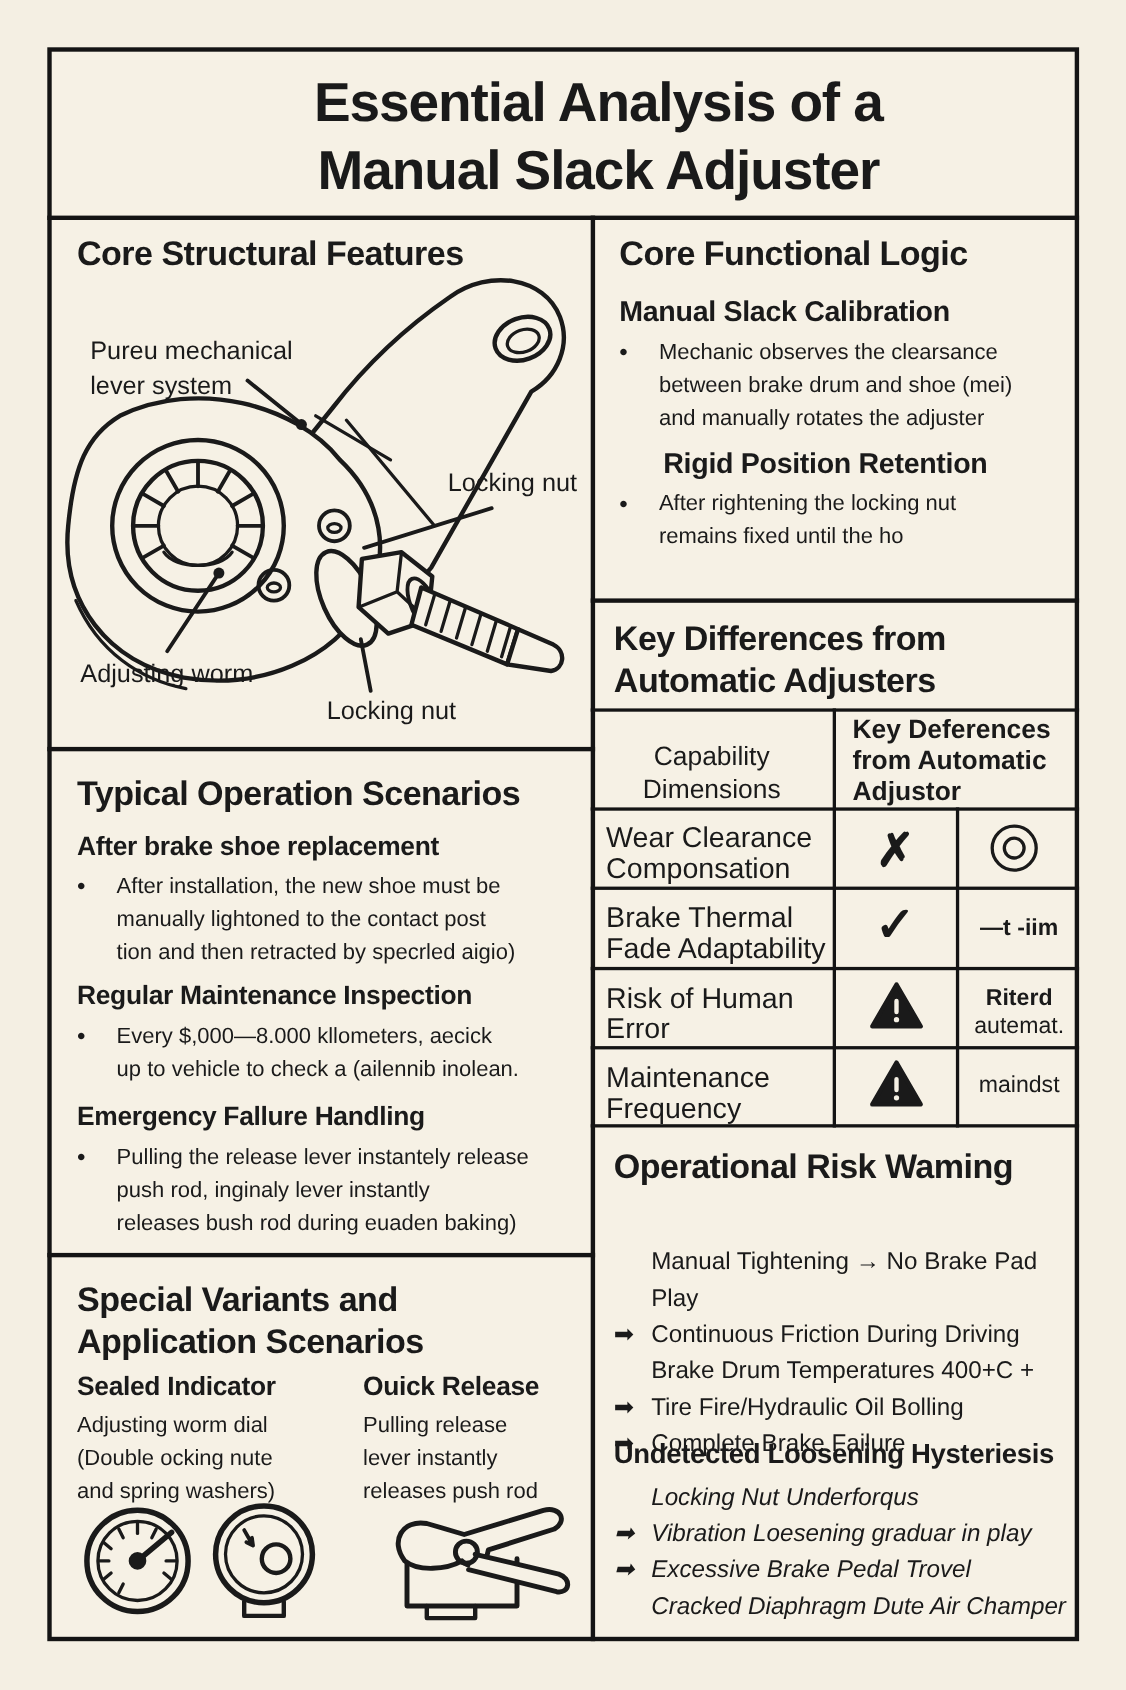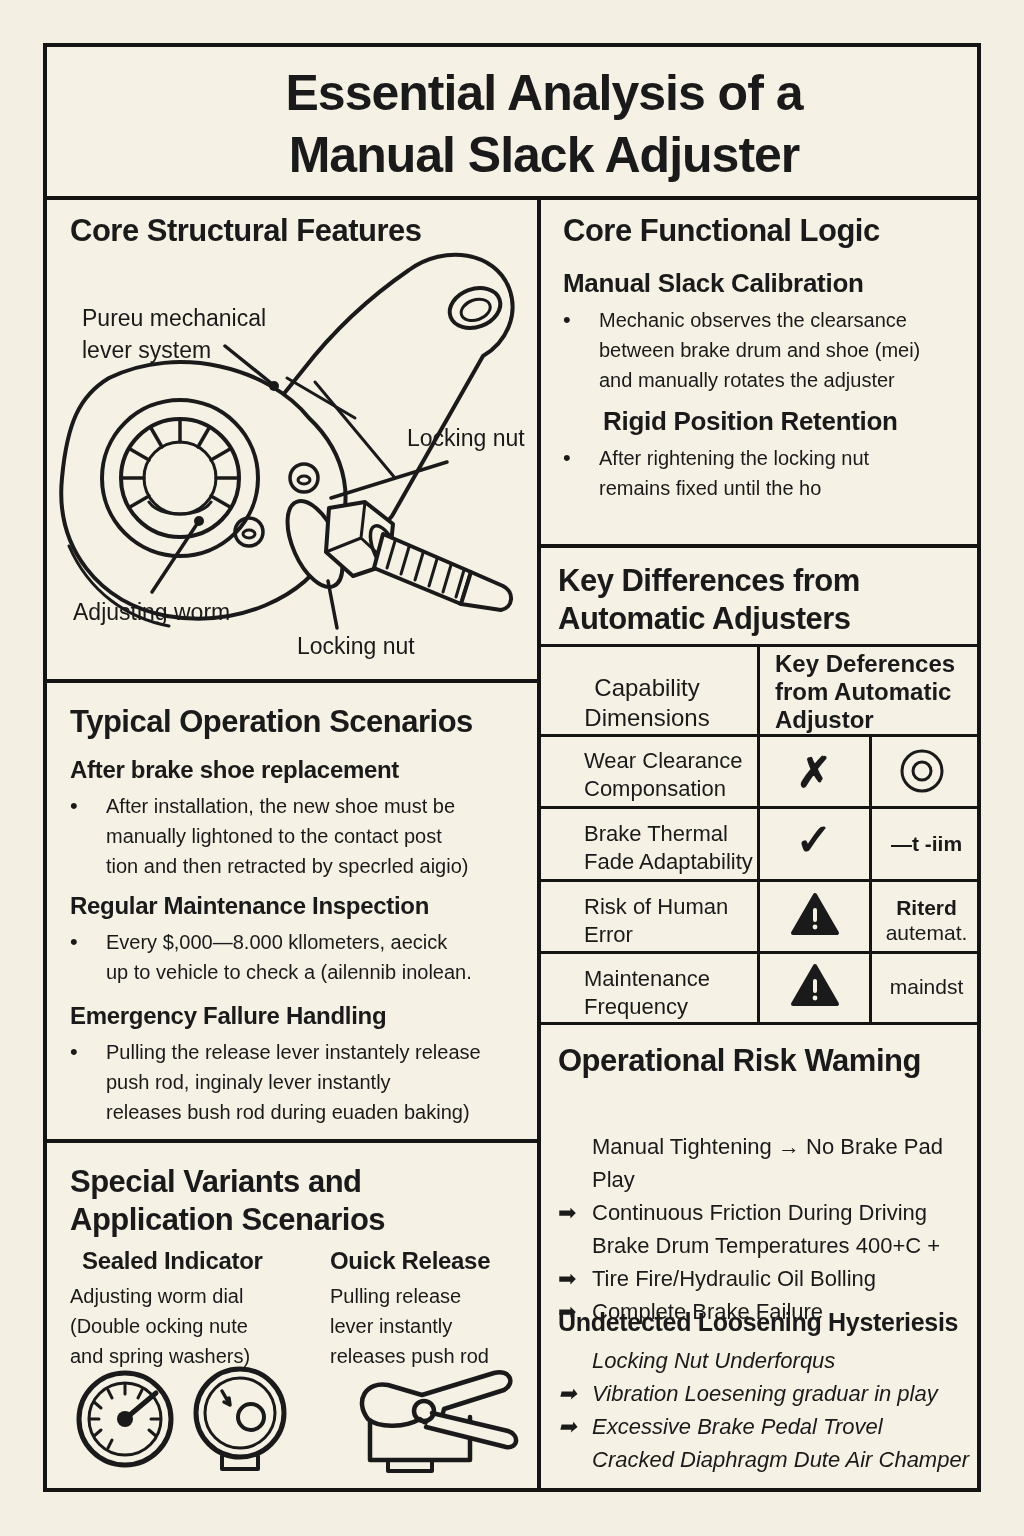--- a/index.html
+++ b/index.html
@@ -11,21 +11,21 @@
   }
   .abs { position:absolute; }
   .frame { border:4px solid #141414; background:#f6f1e5; }
   .line { background:#141414; }
   .h1 { font-size:50px; font-weight:bold; line-height:62px; letter-spacing:-1px; text-align:center; }
   .h2 { font-size:31px; font-weight:bold; letter-spacing:-0.5px; line-height:38px; }
   .h3 { font-size:24px; font-weight:bold; letter-spacing:-0.3px; }
   .body-t { font-size:20px; line-height:30px; }
   .bullet-row { display:flex; }
   .bullet-mark { width:36px; font-size:22px; line-height:30px; flex:0 0 36px; }
-  .cell-label { font-size:22px; line-height:28px; padding:10px 0 0 14px;margin-left:33px; }
+  .cell-label { font-size:26px; line-height:28px; padding:10px 0 0 14px; }
   .big-cross { font-size:42px; font-weight:bold; }
   .check { font-size:44px; font-weight:bold; }
   .chain-line { display:flex; font-size:22px; line-height:33px; }
   .chain-arrow { flex:0 0 34px; font-size:22px; }
   .chain-indent { padding-left:34px; }
   .auto-cell { font-size:21px; line-height:25px; text-align:center; }
   svg text { font-family:"Liberation Sans", sans-serif; fill:#1a1a1a; }
 </style>
 </head>
 <body>
@@ -159,21 +159,21 @@
       <span style="display:block">Pulling the release lever instantely release</span>
       <span style="display:block">push rod, inginaly lever instantly</span>
       <span style="display:block">releases bush rod during euaden baking)</span>
     </span>
   </div>
 
   <div class="abs h2" style="left:70px; top:1163px;">
     <div>Special Variants and</div>
     <div>Application Scenarios</div>
   </div>
-  <div class="abs h3" style="left:70px; top:1247px;margin-left:12px;">Sealed Indicator</div>
+  <div class="abs h3" style="left:70px; top:1247px;">Sealed Indicator</div>
   <div class="abs body-t" style="left:70px; top:1281px;">
     <div>Adjusting worm dial</div>
     <div>(Double ocking nute</div>
     <div>and spring washers)</div>
   </div>
   <div class="abs h3" style="left:330px; top:1247px;">Ouick Release</div>
   <div class="abs body-t" style="left:330px; top:1281px;">
     <div>Pulling release</div>
     <div>lever instantly</div>
     <div>releases push rod</div>

